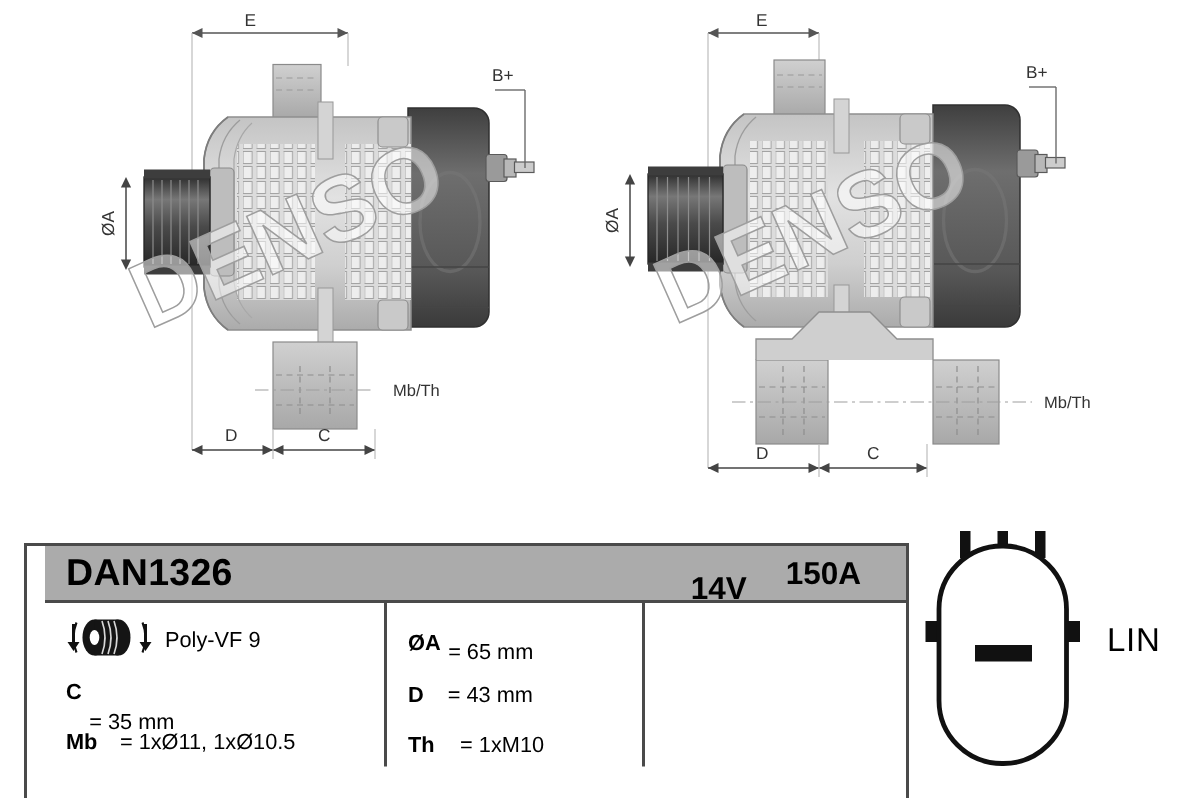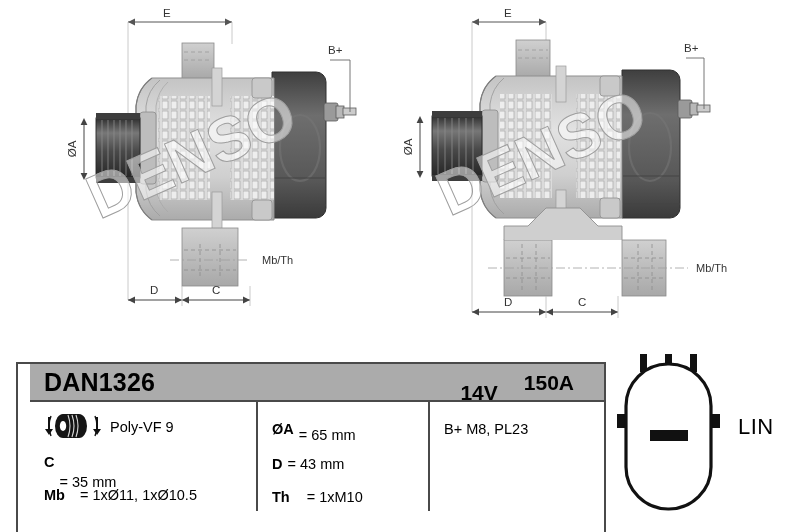--- a/index.html
+++ b/index.html
@@ -347,33 +347,28 @@
         </div>
       </div>
 
       <div class="col col2">
         <div class="cell-row first">
           <span class="lbl">ØA</span>
           <span class="val" style="margin-left:5px;margin-top:12px;">= 65 mm</span>
         </div>
         <div class="cell-row">
           <span class="lbl">D</span>
-          <span class="val" style="margin-left:5px;">= 43 mm</span>
+          <span class="val" style="margin-left:16px;">= 43 mm</span>
         </div>
         <div class="cell-row">
           <span class="lbl">Th</span>
           <span class="val" style="margin-left:17px;">= 1xM10</span>
         </div>
       </div>
 
-      <div class="col col3">
-        <div class="cell-row first">
-          <span class="val">B+ M8, PL23</span>
-        </div>
-      </div>
 
     </div>
   </div>
 
   <div class="connector">
     <svg width="125" height="170" viewBox="0 0 125 170" xmlns="http://www.w3.org/2000/svg">
       <g fill="#111">
         <rect x="28" y="2" width="7" height="18"></rect>
         <rect x="53" y="2" width="7" height="18"></rect>
         <rect x="78" y="2" width="7" height="18"></rect>

